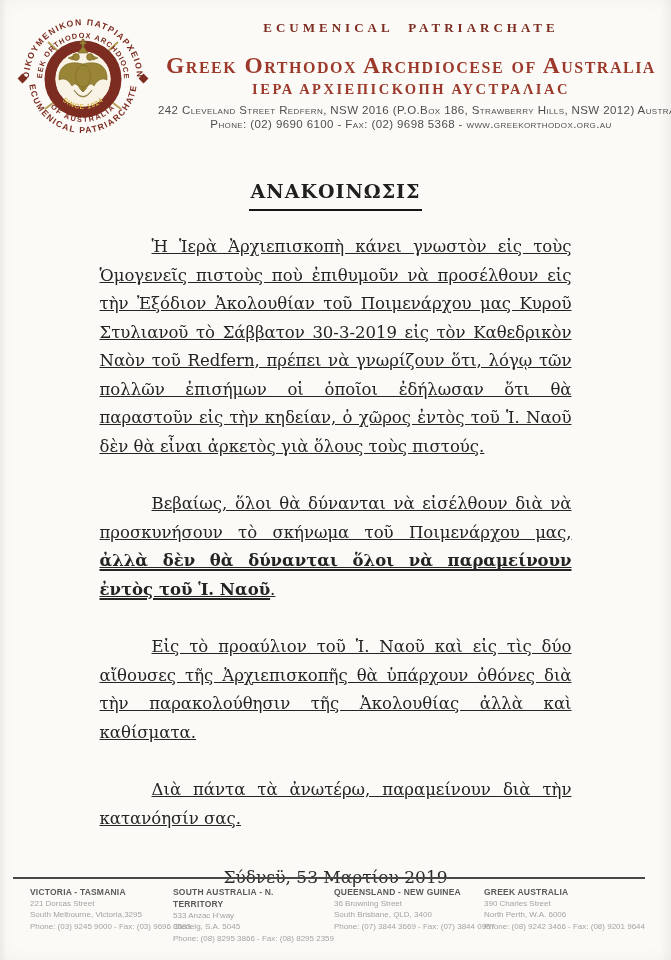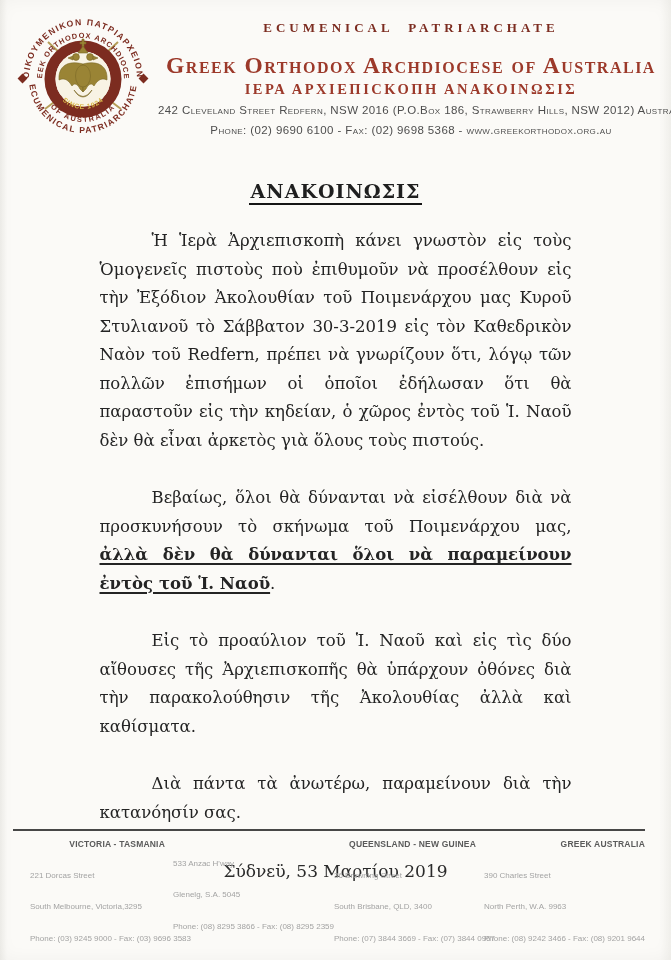--- a/index.html
+++ b/index.html
@@ -46,43 +46,44 @@
     margin-top:2px;
   }
   .addr{
     font-family:"Liberation Sans",sans-serif;
     font-variant:small-caps;
     font-size:11.5px;letter-spacing:0.4px;
     color:#4e4e4e;
     margin-top:6px;
     white-space:nowrap;
   }
-  .addr.second{margin-top:8px;}
+  .addr.second{margin-top:2px;}
 
   
   .doc-body{position:relative;width:472px;margin:0 auto;}
   .doc-title{
     text-align:center;
     font-size:19px;font-weight:700;
     letter-spacing:1px;
     margin:30px 0 0 0;
   }
   .doc-title span{
     display:inline-block;
     border-bottom:2px solid #151515;
-    padding:0 2px 1px 2px;
+    padding:0 2px 7px 2px;
   }
   .paras{margin-top:22px;}
   .doc-body p{
     font-size:16.5px;
     line-height:28.5px;
     text-align:justify;
     text-indent:52px;
     margin:0 0 29px 0;
     color:#242424;
+    text-decoration:underline;
   }
   .emph{
     font-weight:700;
     text-decoration:underline;
     text-underline-offset:3px;
     text-decoration-thickness:1.5px;
   }
   .sig-block{
     text-align:center;
     margin-top:14px;
@@ -101,26 +102,24 @@
   }
   .office{box-sizing:border-box;padding-right:8px;}
   .office:nth-child(1){width:143px;}
   .office:nth-child(2){width:161px;}
   .office:nth-child(3){width:150px;}
   .office:nth-child(4){flex:1;}
   .office-name{
     font-size:8.5px;font-weight:700;
     color:#5a5a5a;letter-spacing:0.2px;
     line-height:12px;
-    text-align:right;
   }
   .office-line{
     font-size:8px;color:#a3a3a3;line-height:11.5px;
     white-space:nowrap;
-    margin-top:20px;
   }
 </style>
 </head>
 <body>
 
 <div class="page">
 
   <header class="letterhead">
 
     <svg class="seal" viewBox="0 0 142 142" xmlns="http://www.w3.org/2000/svg">
@@ -176,21 +175,21 @@
 
       <g fill="#7c2c20">
         <rect x="7" y="67" width="7" height="7" transform="rotate(45 10.5 70.5)"></rect>
         <rect x="128" y="67" width="7" height="7" transform="rotate(45 131.5 70.5)"></rect>
       </g>
     </svg>
 
     <div class="head-text">
       <div class="ecum">ECUMENICAL PATRIARCHATE</div>
       <div class="arch">Greek Orthodox Archdiocese of Australia</div>
-      <div class="greek-sub">ΙΕΡΑ ΑΡΧΙΕΠΙCΚΟΠΗ ΑΝΑΚΟΙΝΩΣΙΣ</div>
+      <div class="greek-sub">ΙΕΡΑ ΑΡΧΙΕΠΙCΚΟΠΗ ΑΥCΤΡΑΛΙΑC</div>
       <div class="addr">242 Cleveland Street Redfern, NSW 2016 (P.O.Box 186, Strawberry Hills, NSW 2012) Australia</div>
       <div class="addr second">Phone: (02) 9690 6100 - Fax: (02) 9698 5368 - www.greekorthodox.org.au</div>
     </div>
   </header>
 
   <main class="doc-body">
     <h1 class="doc-title"><span>ΑΝΑΚΟΙΝΩΣΙΣ</span></h1>
 
     <div class="paras">
       <p>Ἡ Ἱερὰ Ἀρχιεπισκοπὴ κάνει γνωστὸν εἰς τοὺς Ὁμογενεῖς πιστοὺς ποὺ ἐπιθυμοῦν νὰ προσέλθουν εἰς τὴν Ἐξόδιον Ἀκολουθίαν τοῦ Ποιμενάρχου μας Κυροῦ Στυλιανοῦ τὸ Σάββατον 30-3-2019 εἰς τὸν Καθεδρικὸν Ναὸν τοῦ Redfern, πρέπει νὰ γνωρίζουν ὅτι, λόγῳ τῶν πολλῶν ἐπισήμων οἱ ὁποῖοι ἐδήλωσαν ὅτι θὰ παραστοῦν εἰς τὴν κηδείαν, ὁ χῶρος ἐντὸς τοῦ Ἱ. Ναοῦ δὲν θὰ εἶναι ἀρκετὸς γιὰ ὅλους τοὺς πιστούς.</p>
@@ -212,35 +211,36 @@
     <div class="office-cols">
 
       <div class="office">
         <div class="office-name">VICTORIA - TASMANIA</div>
         <div class="office-line">221 Dorcas Street</div>
         <div class="office-line">South Melbourne, Victoria,3295</div>
         <div class="office-line">Phone: (03) 9245 9000 - Fax: (03) 9696 3583</div>
       </div>
 
       <div class="office">
+        <div class="office-name">SOUTH AUSTRALIA - N. TERRITORY</div>
         <div class="office-line">533 Anzac H'way</div>
         <div class="office-line">Glenelg, S.A. 5045</div>
         <div class="office-line">Phone: (08) 8295 3866 - Fax: (08) 8295 2359</div>
       </div>
 
       <div class="office">
         <div class="office-name">QUEENSLAND - NEW GUINEA</div>
         <div class="office-line">36 Browning Street</div>
         <div class="office-line">South Brisbane, QLD, 3400</div>
         <div class="office-line">Phone: (07) 3844 3669 - Fax: (07) 3844 0967</div>
       </div>
 
       <div class="office">
         <div class="office-name">GREEK AUSTRALIA</div>
         <div class="office-line">390 Charles Street</div>
-        <div class="office-line">North Perth, W.A. 9963</div>
+        <div class="office-line">North Perth, W.A. 6006</div>
         <div class="office-line">Phone: (08) 9242 3466 - Fax: (08) 9201 9644</div>
       </div>
 
     </div>
   </footer>
 
 </div>
 
 </body></html>

